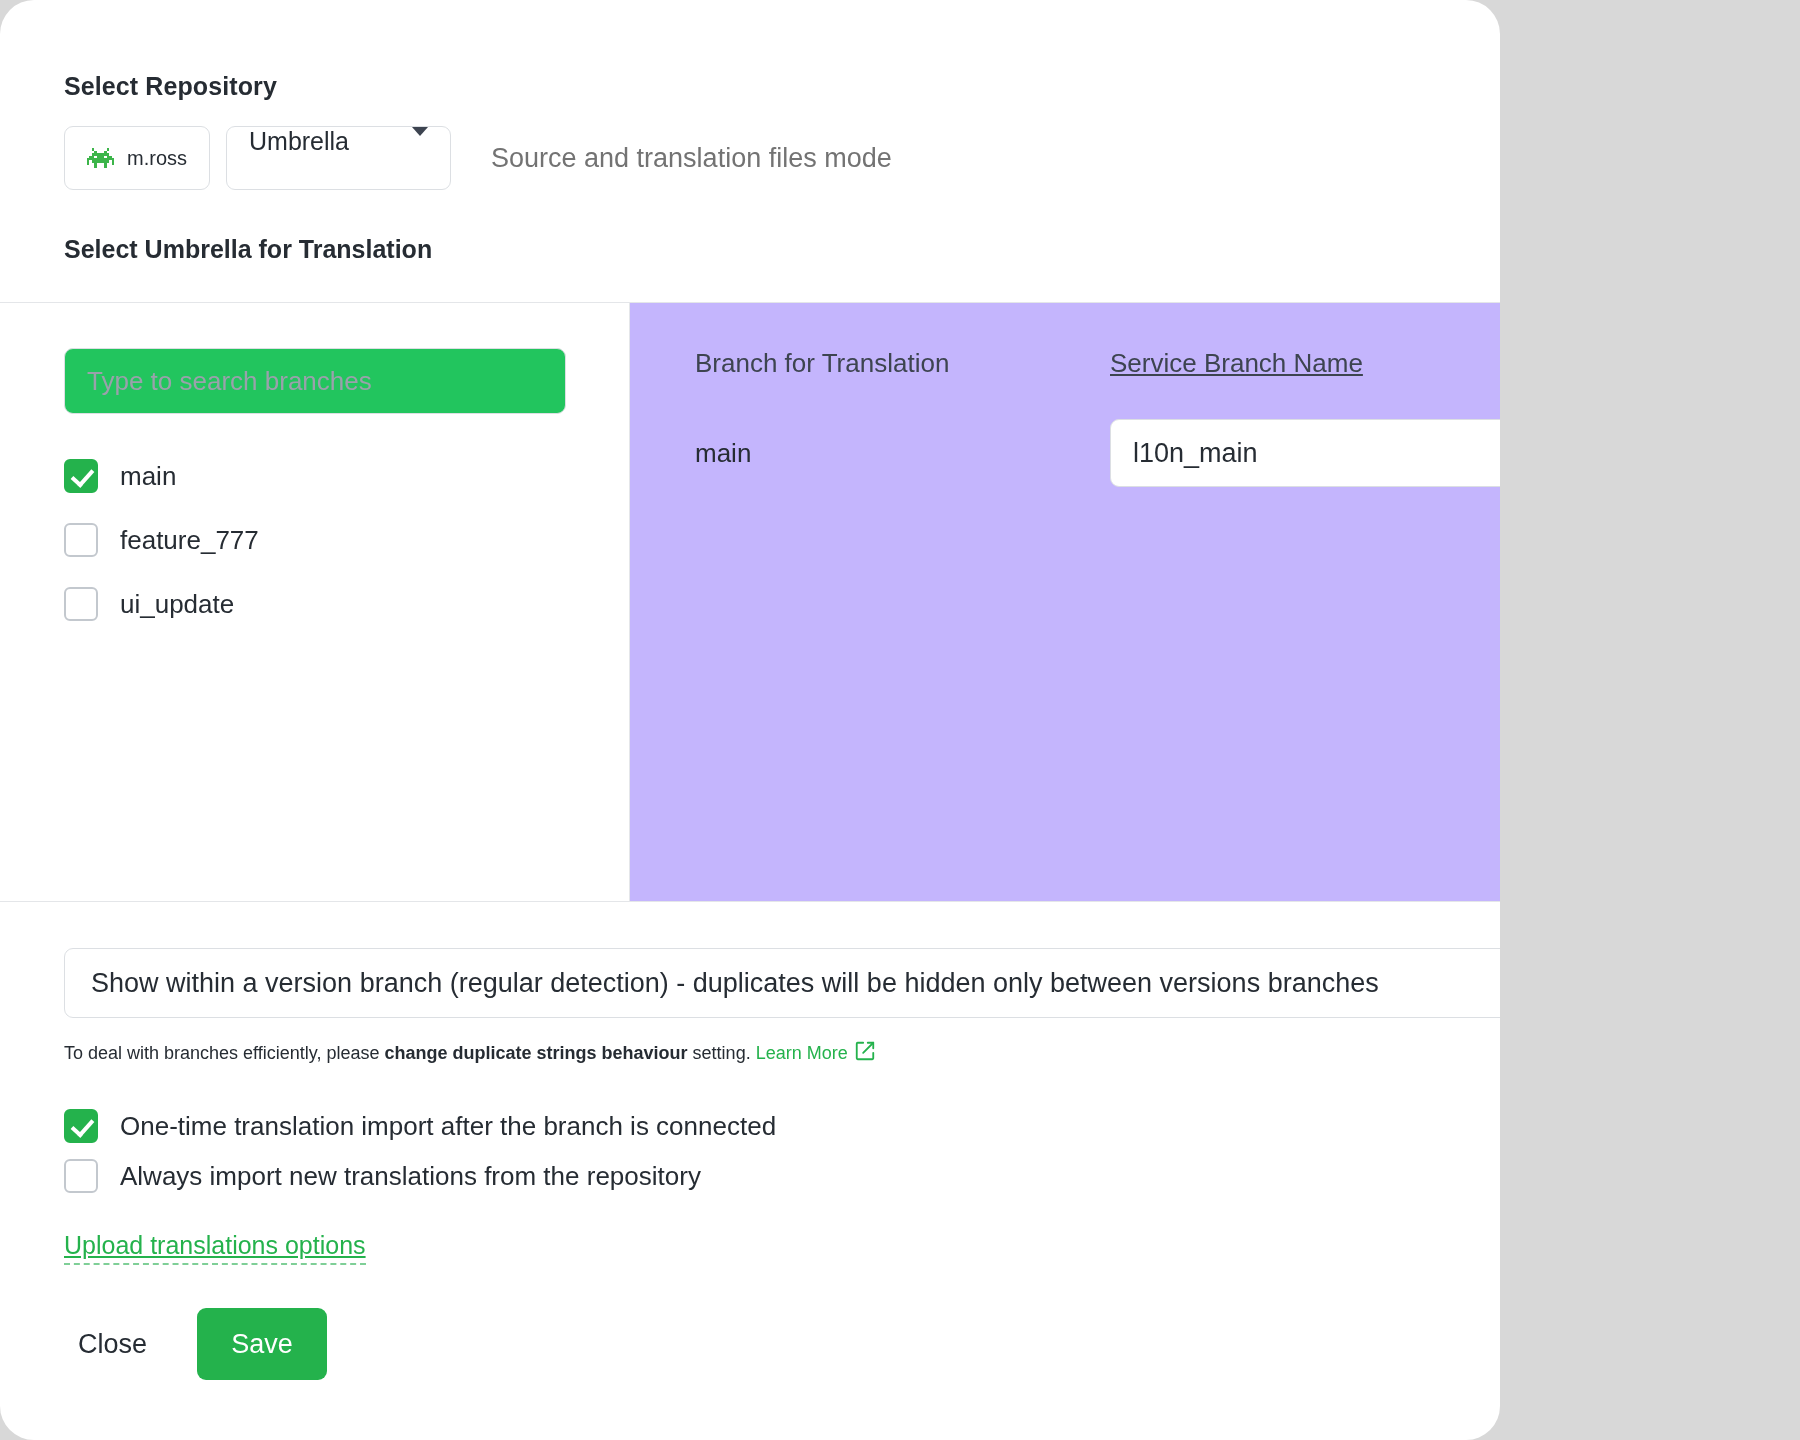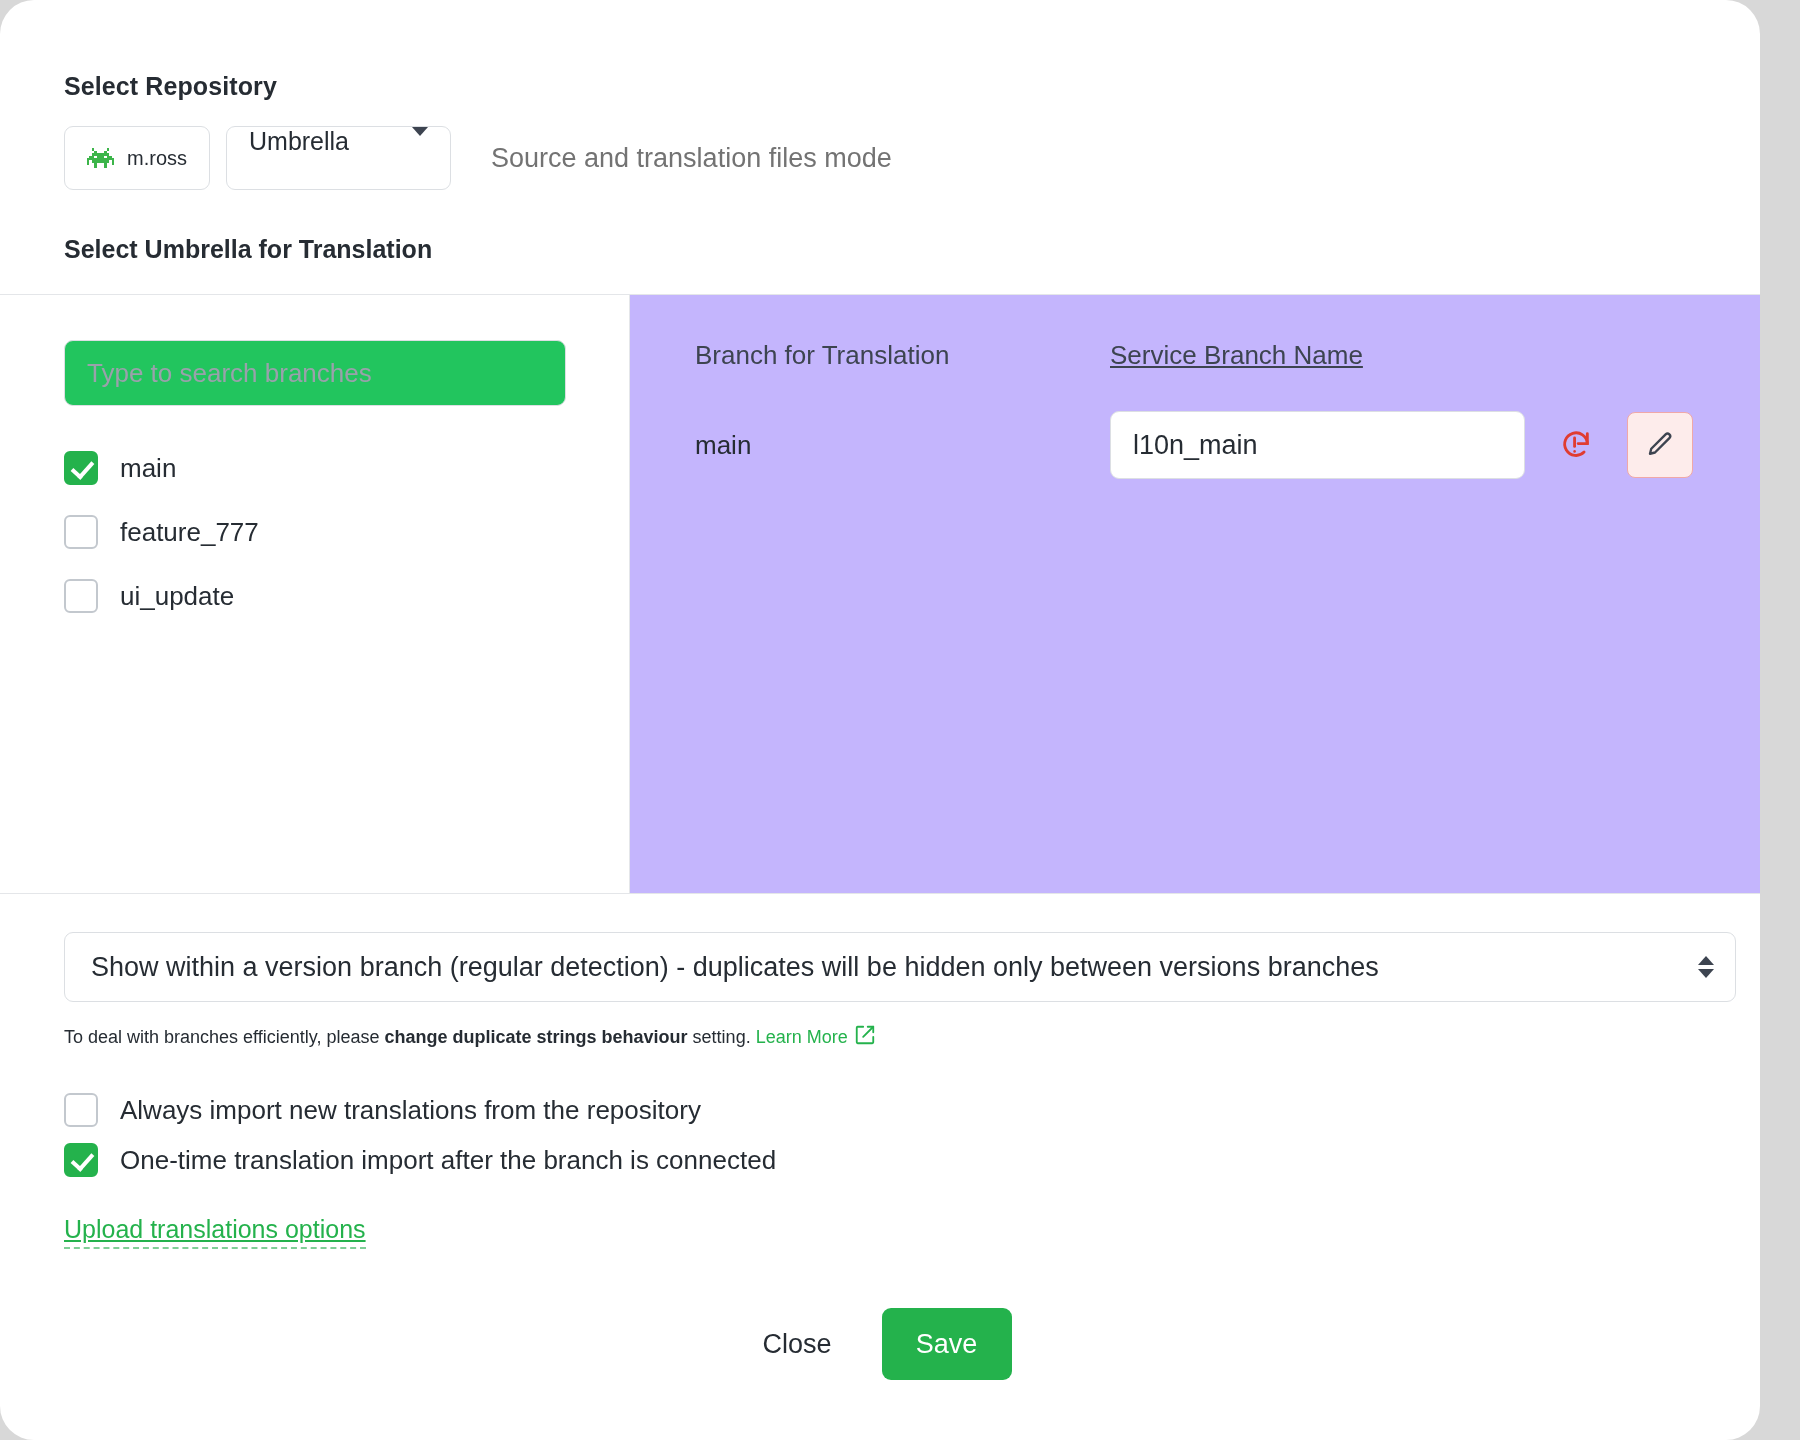--- a/index.html
+++ b/index.html
@@ -21,28 +21,29 @@
     height: 1440px;
     background: #d8d8d8;
     overflow: hidden;
   }
 
   
   .modal {
     position: absolute;
     left: 0px;
     top: 0px;
-    width: 1760px;
+    width: 1500px;
     height: 1440px;
     background: #ffffff;
     border-radius: 34px;
     box-sizing: border-box;
     overflow: hidden;
     display: flex;
     flex-direction: column;
+    gap: 8px;
   }
 
   
   .top-section {
     padding: 72px 64px 0 64px;
   }
 
   .section-label {
     font-size: 25px;
     font-weight: bold;
@@ -346,21 +347,21 @@
     font-size: 25px;
     color: #24b24c;
     border-bottom: 2px dashed #7fcf97;
     padding-bottom: 3px;
     width: fit-content;
   }
 
   .footer {
     margin-top: auto;
     display: flex;
-    justify-content: center;
+    justify-content: flex-start;
     align-items: center;
     gap: 36px;
     padding-bottom: 60px;
   }
   .btn-close {
     font-size: 27px;
     color: #262c33;
     background: transparent;
     border: none;
     padding: 10px 14px;
@@ -483,26 +484,26 @@
       <div class="helper">
         <span>To deal with branches efficiently, please </span><span class="bold">change duplicate strings behaviour</span><span> setting. </span><a class="link" href="#">Learn More</a><span class="ext-icon"><svg width="22" height="22" viewBox="0 0 24 24" fill="none" stroke="#24b24c" stroke-width="2" stroke-linecap="round" stroke-linejoin="round">
               <path d="M15 3h6v6"></path>
               <path d="M10 14L21 3"></path>
               <path d="M21 14v6a1 1 0 0 1-1 1H4a1 1 0 0 1-1-1V4a1 1 0 0 1 1-1h6"></path>
             </svg></span>
       </div>
 
       <div class="opt-list">
         <div class="opt-row">
+          <span class="cb checked"></span>
+          <span class="txt">One-time translation import after the branch is connected</span>
+        </div>
+        <div class="opt-row">
           <span class="cb"></span>
           <span class="txt">Always import new translations from the repository</span>
-        </div>
-        <div class="opt-row">
-          <span class="cb checked"></span>
-          <span class="txt">One-time translation import after the branch is connected</span>
         </div>
       </div>
 
       <a class="upload-link" href="#">Upload translations options</a>
 
       <div class="footer">
         <button class="btn-close">Close</button>
         <button class="btn-save">Save</button>
       </div>
     </div>

